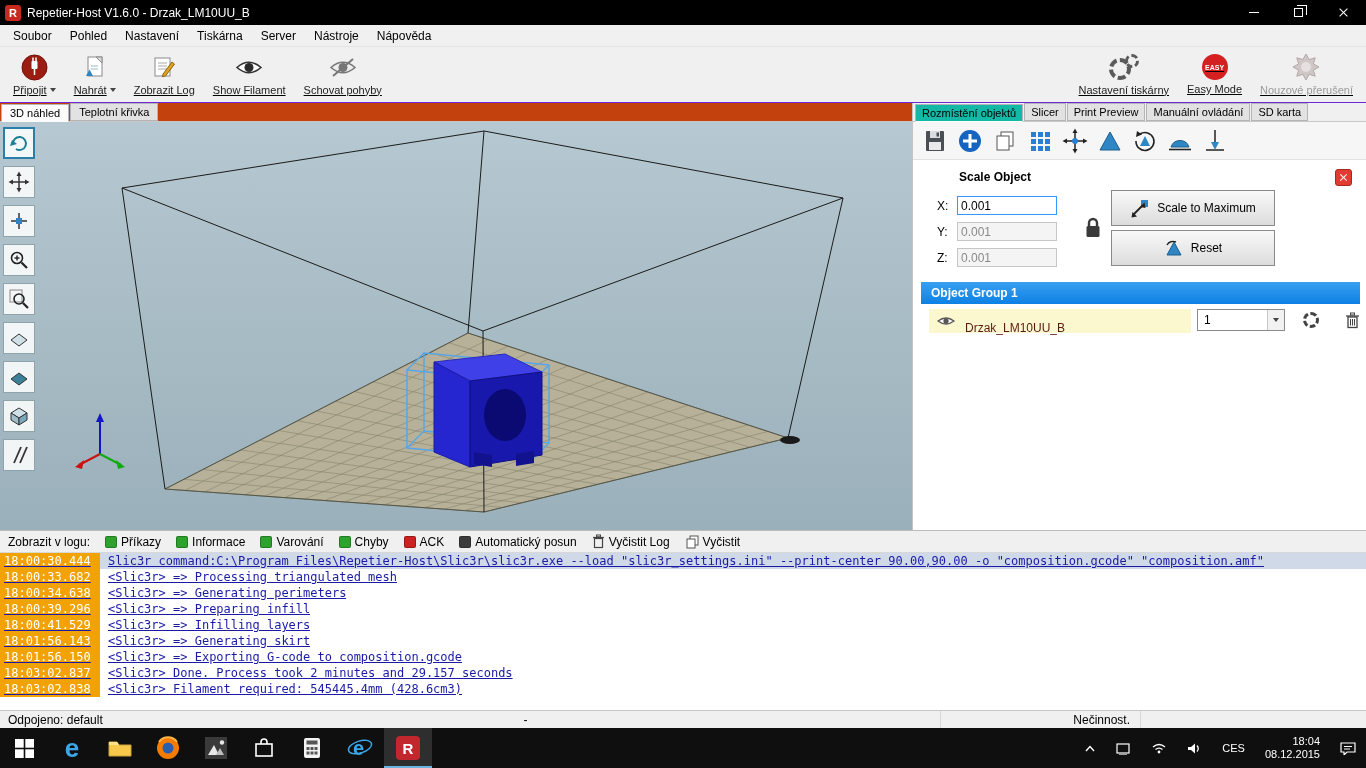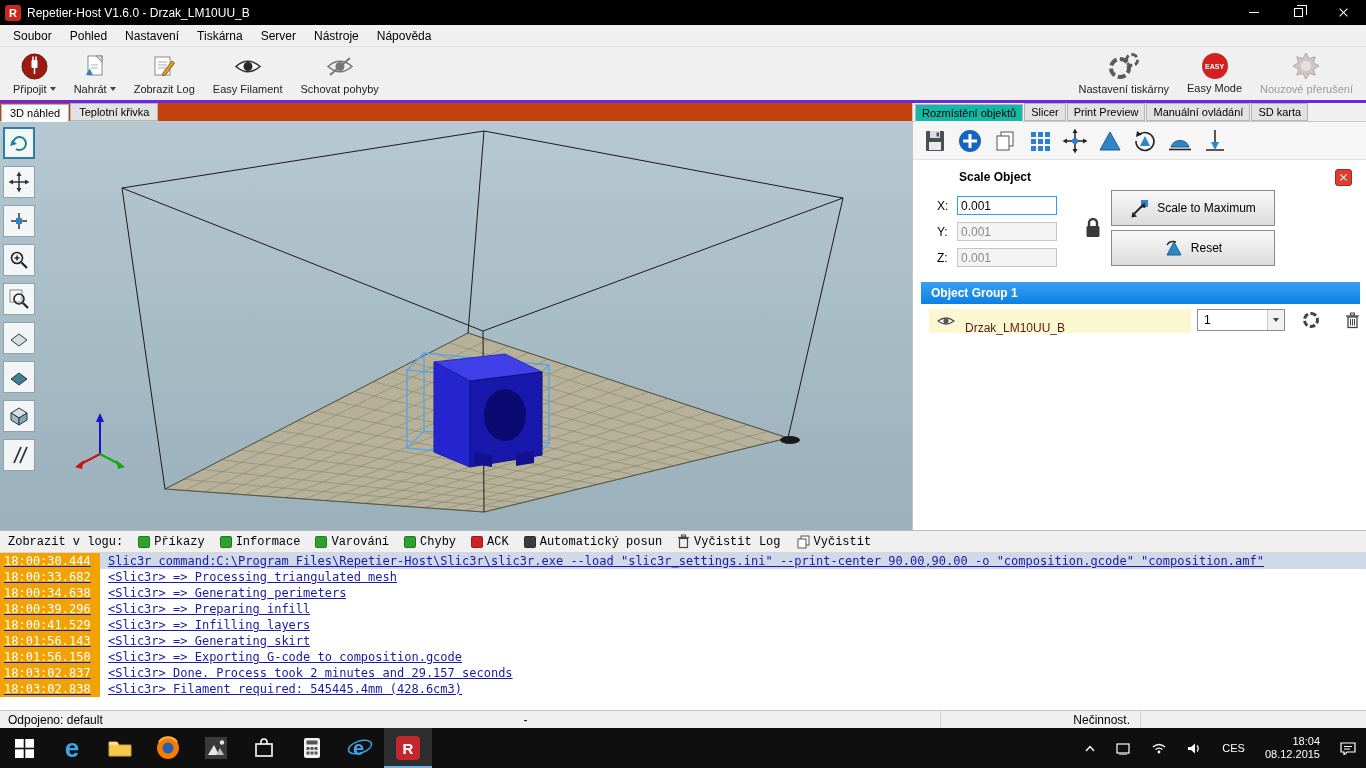--- a/index.html
+++ b/index.html
@@ -22,21 +22,21 @@
   .ic-close::before{transform:rotate(45deg);}
   .ic-close::after{transform:rotate(-45deg);}
 
   
   .menubar{position:absolute;left:0;top:25px;width:100%;height:22px;background:#f0f0f0;
     display:flex;align-items:center;font-size:12px;border-bottom:1px solid #e3e3e3;padding-left:4px;}
   .menu-item{padding:0 9px;height:100%;display:flex;align-items:center;cursor:default;}
 
   
   .toolbar{position:absolute;left:0;top:47px;width:100%;height:56px;background:#f0f0f0;
-    border-bottom:3px solid #6d28d9;display:flex;align-items:stretch;padding:0 4px;}
+    border-bottom:1px solid #6d28d9;display:flex;align-items:stretch;padding:0 4px;text-decoration:underline;}
   .tbtn{display:flex;flex-direction:column;align-items:center;justify-content:center;
     padding:2px 9px;font-size:11px;color:#222;gap:3px;}
   .tbtn .cap{display:flex;align-items:center;gap:3px;white-space:nowrap;}
   .tbtn.disabled{color:#9a9a9a;}
   .caret{width:0;height:0;border-left:3.5px solid transparent;border-right:3.5px solid transparent;border-top:4px solid #444;}
   .tb-right{margin-left:auto;display:flex;}
   .gearwrap{position:relative;width:32px;height:27px;}
   .gear{box-sizing:border-box;border-radius:50%;border:4px dashed #5a5a5a;position:absolute;}
   .g-big{width:22px;height:22px;left:1px;top:4px;}
   .g-small{width:14px;height:14px;border-width:3px;right:1px;top:0;}
@@ -91,21 +91,21 @@
     background:#fff;display:flex;align-items:center;font-size:12px;}
   .copies .val{flex:1;padding-left:6px;}
   .copies .dd{width:17px;height:100%;border-left:1px solid #c8c8c8;background:#f2f2f2;
     display:flex;align-items:center;justify-content:center;}
   .rowgear{position:absolute;left:382px;top:4px;}
   .rowtrash{position:absolute;left:424px;top:4px;}
 
   
   .logsection{position:absolute;left:0;top:530px;width:100%;height:180px;background:#fff;border-top:1px solid #bbb;}
   .logheader{height:22px;background:#f0f0f0;border-bottom:1px solid #d8d8d8;display:flex;
-    align-items:center;font-size:12px;gap:15px;padding:0 8px;white-space:nowrap;font-family:Liberation Mono, monospace;}
+    align-items:center;font-size:12px;gap:15px;padding:0 8px;white-space:nowrap;}
   .fitem{display:flex;align-items:center;gap:4px;}
   .ficon{width:12px;height:12px;border-radius:2px;border:1px solid rgba(0,0,0,.25);}
   .f-green{background:#2da32d;} .f-red{background:#cc2222;} .f-dark{background:#3c3c3c;}
   .logrows{font-family:"DejaVu Sans Mono",monospace;font-size:12px;color:#1a1aa6;}
   .lrow{display:flex;height:16px;line-height:16px;text-decoration:underline;}
   .lrow.sel{background:#cfd9e8;}
   .ltime{width:100px;flex:none;background:#f2a202;color:#fff;padding-left:4px;}
   .lmsg{padding-left:8px;white-space:pre;overflow:hidden;}
 
   
@@ -205,21 +205,21 @@
       <span class="cap">
           <span>Zobrazit Log</span>
         </span>
     </div>
     <div class="tbtn">
       <svg width="30" height="27">
         <path d="M3,13.5 Q15,3 27,13.5 Q15,24 3,13.5 Z" fill="#fff" stroke="#333" stroke-width="1.6"></path>
         <circle cx="15" cy="13.5" r="4.5" fill="#2a2a2a"></circle>
       </svg>
       <span class="cap">
-          <span>Easy Filament</span>
+          <span>Show Filament</span>
         </span>
     </div>
     <div class="tbtn">
       <svg width="30" height="27">
         <path d="M3,13.5 Q15,3 27,13.5 Q15,24 3,13.5 Z" fill="#eee" stroke="#777" stroke-width="1.6"></path>
         <circle cx="15" cy="13.5" r="4.5" fill="#777"></circle>
         <line x1="5" y1="22" x2="25" y2="5" stroke="#777" stroke-width="2"></line>
       </svg>
       <span class="cap">
           <span>Schovat pohyby</span>

